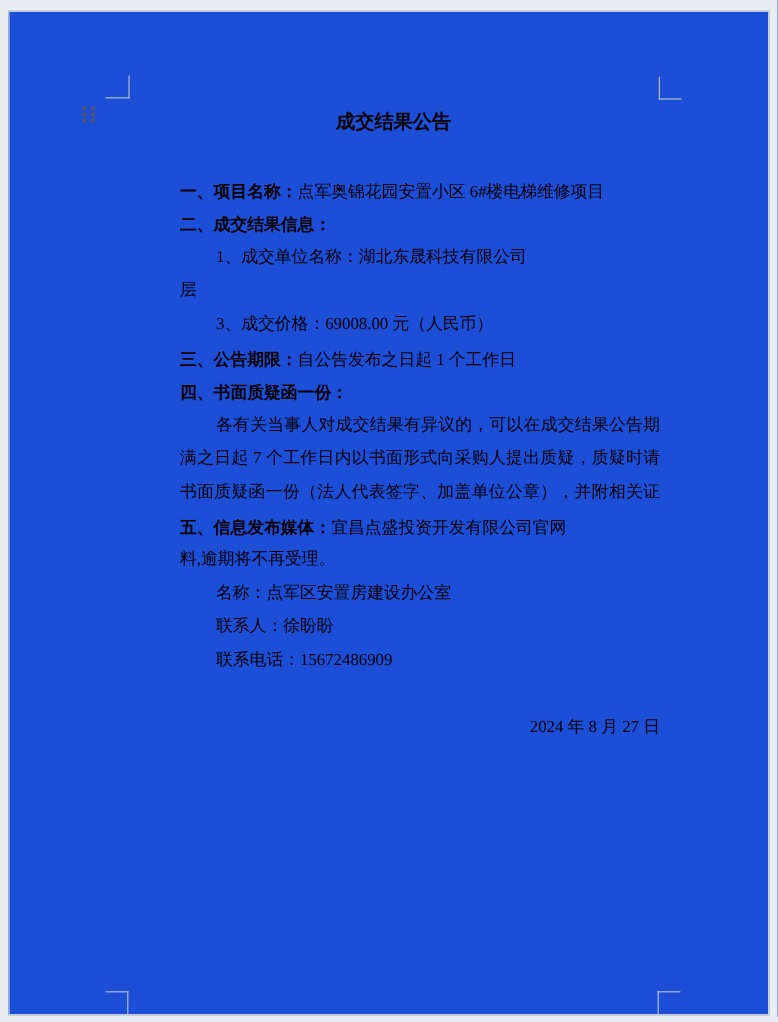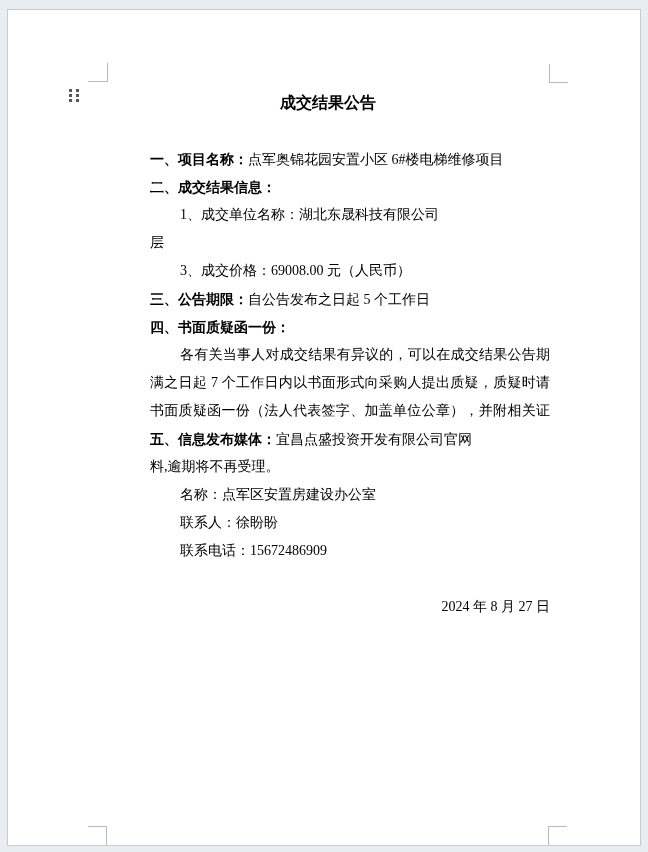--- a/index.html
+++ b/index.html
@@ -6,21 +6,21 @@
   body {
     width: 648px; height: 852px;
     background: #e8edf2;
     position: relative;
     overflow: hidden;
     font-family: "Liberation Serif", "DejaVu Serif", serif;
   }
   .page {
     position: absolute; left: 7px; top: 9px;
     width: 634px; height: 837px;
-    background: #ffffff;
+    background: #1d4ed8;
     border: 1px solid #c6ccd2;
     box-sizing: border-box;
   }
   
   .mark { position: absolute; box-sizing: border-box; }
   .mark.tl { left: 80px;  top: 53px;  width: 20px; height: 19px; border-right: 1px solid #b4bac0; border-bottom: 1px solid #b4bac0; }
   .mark.tr { left: 541px; top: 54px;  width: 19px; height: 19px; border-left: 1px solid #b4bac0;  border-bottom: 1px solid #b4bac0; }
   .mark.bl { left: 80px;  top: 816px; width: 19px; height: 19px; border-top: 1px solid #b4bac0;   border-right: 1px solid #b4bac0; }
   .mark.br { left: 540px; top: 816px; width: 19px; height: 19px; border-top: 1px solid #b4bac0;   border-left: 1px solid #b4bac0; }
   
@@ -87,21 +87,21 @@
 
     <div class="line"><span class="hb">二、成交结果信息：</span></div>
 
     <div class="line indent">1、成交单位名称：湖北东晟科技有限公司</div>
 
 
     <div class="line">层</div>
 
     <div class="line indent">3、成交价格：69008.00 元（人民币）</div>
 
-    <div class="line"><span class="hb">三、公告期限：</span><span>自公告发布之日起 5 个工作日</span></div>
+    <div class="line"><span class="hb">三、公告期限：</span><span>自公告发布之日起 1 个工作日</span></div>
 
     <div class="line"><span class="hb">四、书面质疑函一份：</span></div>
 
     <div class="line indent stretch">各有关当事人对成交结果有异议的，可以在成交结果公告期限届</div>
     <div class="line stretch">满之日起 7 个工作日内以书面形式向采购人提出质疑，质疑时请提交</div>
     <div class="line stretch">书面质疑函一份（法人代表签字、加盖单位公章），并附相关证据材</div>
     <div class="line"><span class="hb">五、信息发布媒体：</span><span>宜昌点盛投资开发有限公司官网</span></div>
 
     <div class="line">料,逾期将不再受理。</div>
 

